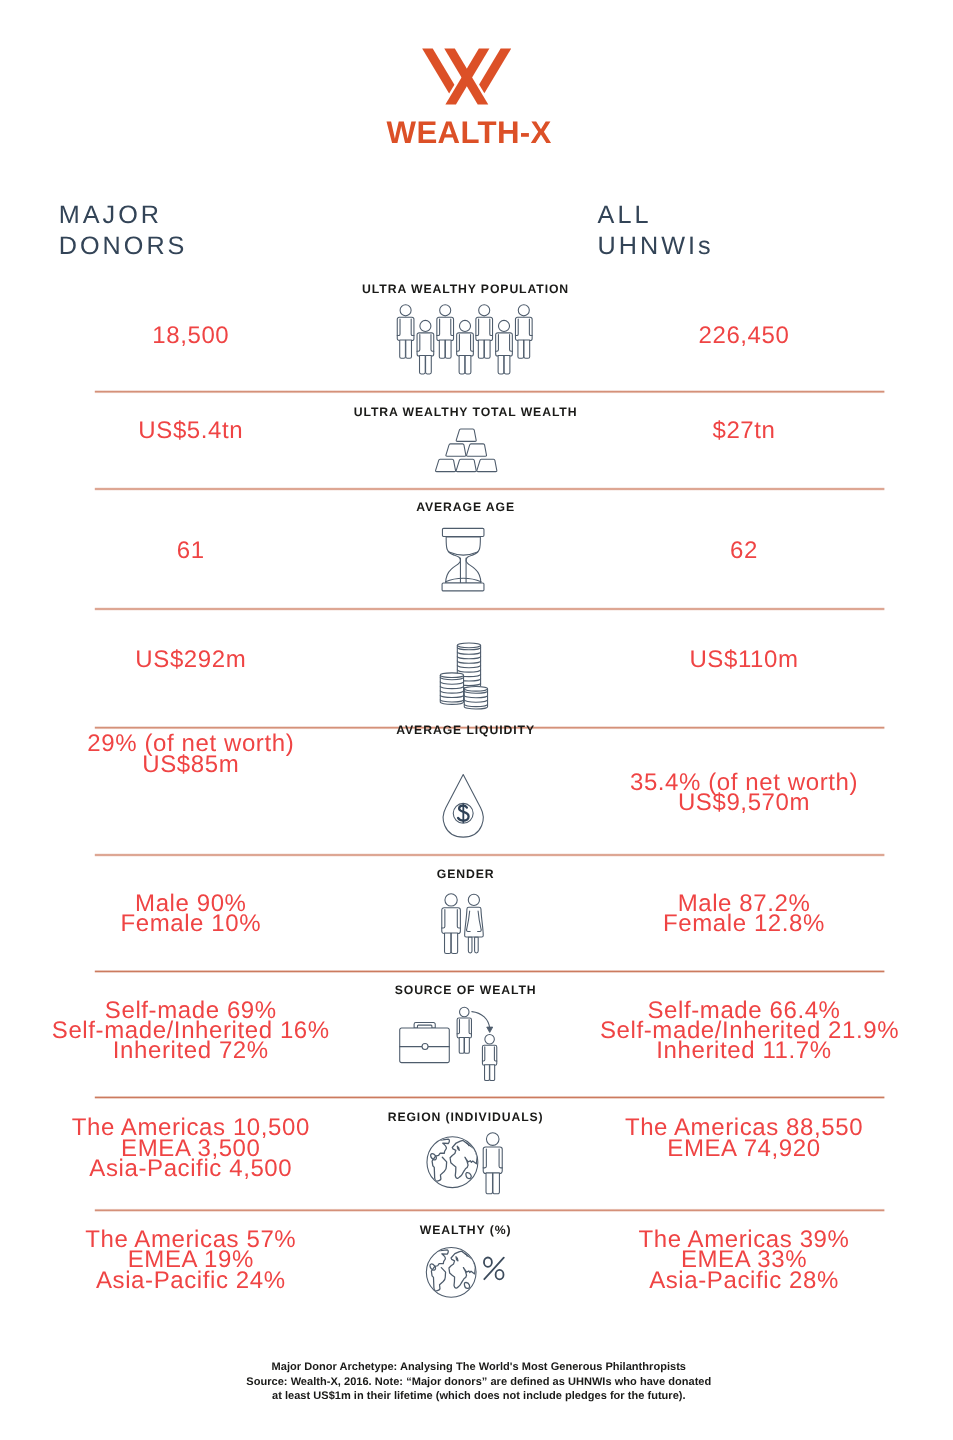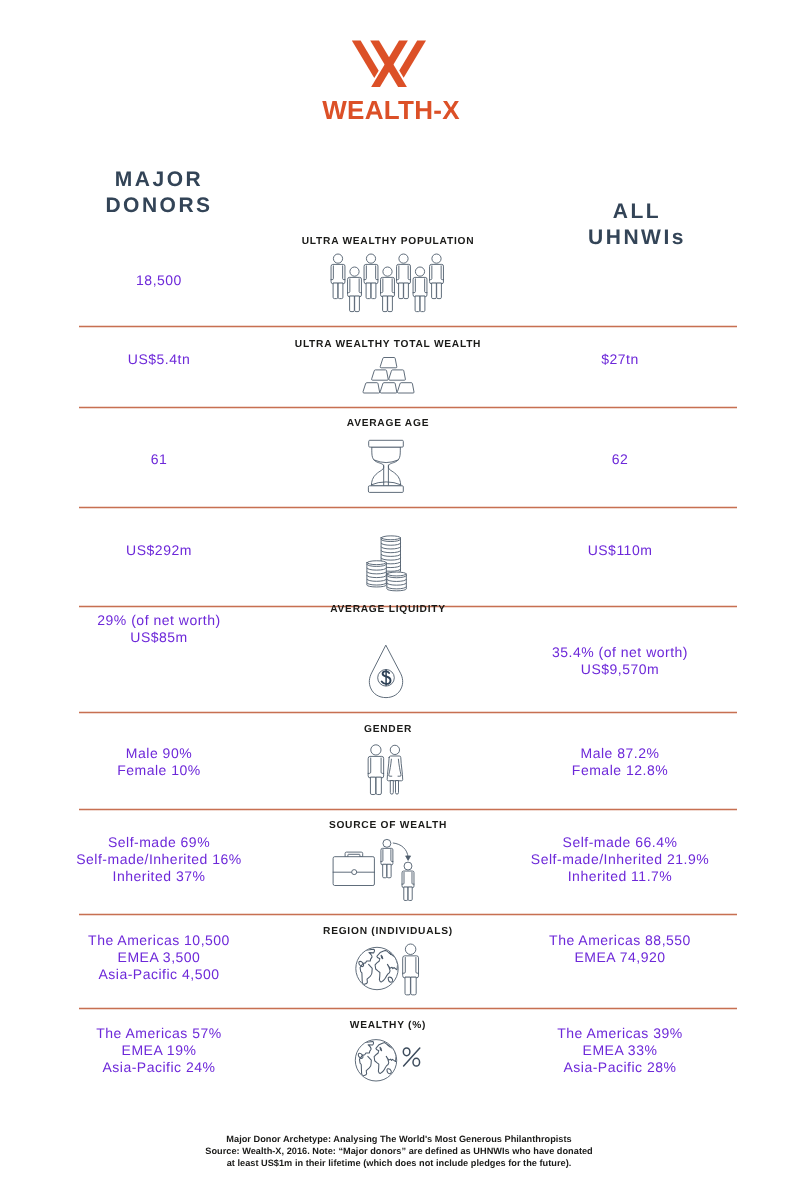--- a/index.html
+++ b/index.html
@@ -8,33 +8,33 @@
        -webkit-font-smoothing:antialiased;text-rendering:geometricPrecision;}
   .page{position:relative;width:794px;height:1200px;background:#fff;overflow:hidden;
         transform:translateZ(0);}
 
   
   .logo-mark{position:absolute;left:350px;top:36px;}
   .logo-word{position:absolute;left:2px;top:95px;width:778px;text-align:center;
              color:#DC5027;font-size:26px;font-weight:700;letter-spacing:0.3px;}
 
   
-  .col-head{position:absolute;color:#334457;font-size:21px;font-weight:700;
-            letter-spacing:2.5px;line-height:25.8px;text-align:center;}
+  .col-head{position:absolute;color:#334457;font-size:21px;font-weight:400;
+            letter-spacing:2.5px;line-height:25.8px;text-align:left;}
   .col-head.left{left:49px;top:167px;width:220px;}
-  .col-head.right{left:527px;top:167px;width:220px;margin-top:32px;}
+  .col-head.right{left:498px;top:167px;width:220px;}
 
   
   .divider{position:absolute;left:79px;width:657.5px;height:3px;
            background:linear-gradient(to bottom,rgba(212,135,110,0) 0%,rgba(203,116,86,0.55) 33%,rgba(199,112,82,1) 50%,rgba(203,116,86,0.55) 67%,rgba(212,135,110,0) 100%);}
 
   
   .rowlabel{position:absolute;left:188px;width:400px;text-align:center;
             color:#1a1a18;font-size:10.2px;font-weight:700;letter-spacing:0.75px;}
-  .cell{position:absolute;color:#6d28d9;font-size:14px;letter-spacing:0.5px;line-height:17px;text-align:center;
+  .cell{position:absolute;color:#ef4444;font-size:20px;letter-spacing:0.5px;line-height:17px;text-align:center;
         white-space:nowrap;}
   .cell.left{left:39px;width:240px;}
   .cell.right{left:500px;width:240px;}
   .icon{position:absolute;}
   svg{display:block;overflow:visible;}
 
   
   .footer{position:absolute;left:2px;top:1133px;width:794px;text-align:center;color:#1a1a18;
           font-size:9.2px;line-height:12.2px;font-weight:700;letter-spacing:0.02px;}
 </style>
@@ -72,20 +72,21 @@
   <div class="divider" style="top:405.5px"></div>
   <div class="divider" style="top:505.5px"></div>
   <div class="divider" style="top:604.5px"></div>
   <div class="divider" style="top:710.5px"></div>
   <div class="divider" style="top:807.5px"></div>
   <div class="divider" style="top:912.5px"></div>
   <div class="divider" style="top:1006.5px"></div>
 
   <div class="rowlabel" style="top:236px">ULTRA WEALTHY POPULATION</div>
   <div class="cell left" style="top:272px">18,500</div>
+  <div class="cell right" style="top:272px">226,450</div>
   <div class="icon" style="left:328px;top:250px">
     <svg width="120" height="66" viewBox="0 0 120 66" id="people-svg">
         <g>
           <circle cx="26.5" cy="21.6" r="4.6" fill="#fff" stroke="#4e5c6c" stroke-width="0.9"></circle>
           <path d="M 19.55 29.099999999999998
        a 1.7 1.7 0 0 1 1.7 -1.7
        h 10.5
        a 1.7 1.7 0 0 1 1.7 1.7
        v 15.9
        a 1.7 1.7 0 0 1 -1.7 1.7
@@ -332,21 +333,21 @@
         <path d="M 32.4 16.2 C 32.9 21.8 33.9 27.2 35.0 31.8 a 1.1 1.1 0 0 1 -1.1 1.4 h -1.9" fill="none" stroke="#4e5c6c" stroke-width="0.9" stroke-linejoin="round" stroke-linecap="round"></path>
         <path d="M 24.3 38.0 v 11.6 a 1.5 1.5 0 0 0 1.5 1.5 a 1.5 1.5 0 0 0 1.5 -1.5 v -11.6 Z" fill="#fff" stroke="#4e5c6c" stroke-width="0.9" stroke-linejoin="round" stroke-linecap="round"></path>
         <path d="M 29.5 38.0 v 11.6 a 1.5 1.5 0 0 0 1.5 1.5 a 1.5 1.5 0 0 0 1.5 -1.5 v -11.6 Z" fill="#fff" stroke="#4e5c6c" stroke-width="0.9" stroke-linejoin="round" stroke-linecap="round"></path>
       </svg>
   </div>
 
   <div class="rowlabel" style="top:820px">SOURCE OF WEALTH</div>
   <div class="cell left" style="top:834px">
     <div>Self-made 69%</div>
     <div>Self-made/Inherited 16%</div>
-    <div>Inherited 37%</div>
+    <div>Inherited 72%</div>
   </div>
   <div class="cell right" style="top:834px">
     <div>Self-made 66.4%</div>
     <div>Self-made/Inherited 21.9%</div>
     <div>Inherited 11.7%</div>
   </div>
   <div class="icon" style="left:332px;top:838px">
     <svg width="86" height="62" viewBox="0 0 86 62" id="source-svg">
         <path d="M 13.1 18.8 v -3.3 a 1.4 1.4 0 0 1 1.4 -1.4 h 14.8 a 1.4 1.4 0 0 1 1.4 1.4 v 3.3 h -2.8 v -1.9 a 0.6 0.6 0 0 0 -0.6 -0.6 h -10.8 a 0.6 0.6 0 0 0 -0.6 0.6 v 1.9 Z" fill="#fff" stroke="#4e5c6c" stroke-width="0.9" stroke-linejoin="round" stroke-linecap="round"></path>
         <path d="M 1.1 20.2 a 1.5 1.5 0 0 1 1.5 -1.5 h 38.3 a 1.5 1.5 0 0 1 1.5 1.5 v 25.8 a 1.5 1.5 0 0 1 -1.5 1.5 h -38.3 a 1.5 1.5 0 0 1 -1.5 -1.5 Z" fill="#fff" stroke="#4e5c6c" stroke-width="0.9" stroke-linejoin="round" stroke-linecap="round"></path>

